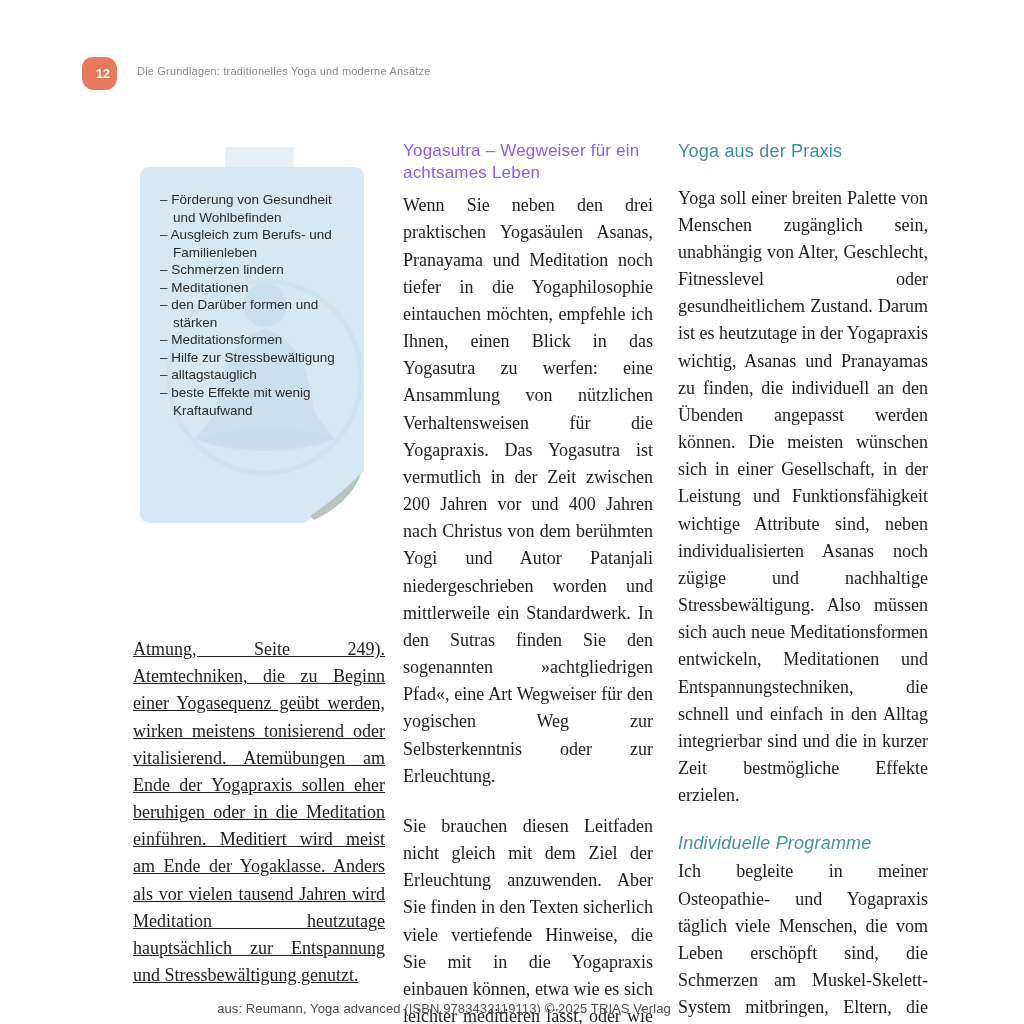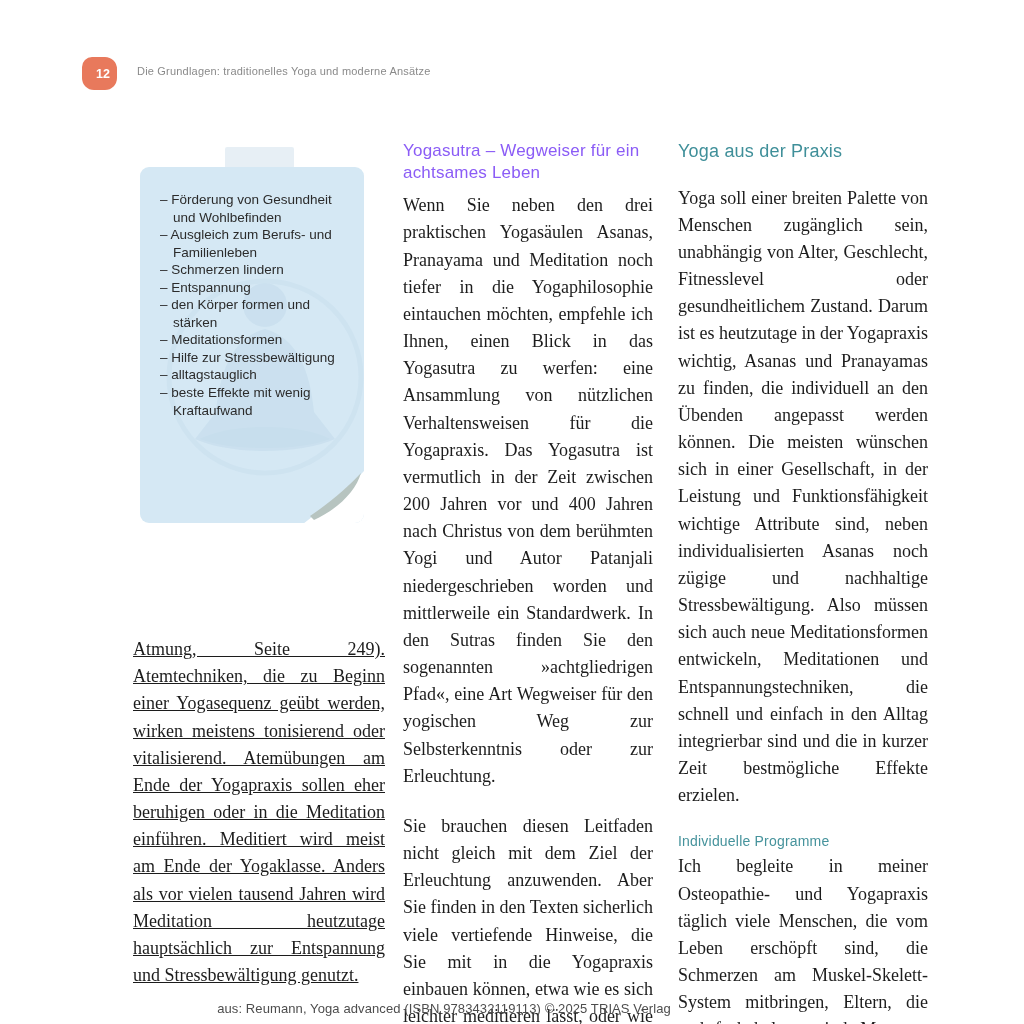--- a/index.html
+++ b/index.html
@@ -57,22 +57,22 @@
 
   .subhead-teal {
     color:#8b5cf6; font-size:17px; line-height:1.3; font-weight:normal;
     margin-bottom:8px; letter-spacing:.2px;
   }
   .bighead-teal {
     color:#3f8f99; font-size:18px; line-height:1.25; font-weight:normal;
     margin-bottom:22px; letter-spacing:.2px;
   }
   .smallhead-teal {
-    color:#46939c; font-size:14px; font-weight:normal;
-    margin-top:24px; margin-bottom:4px; letter-spacing:.2px;
+    color:#46939c; font-size:18px; font-weight:normal;
+    margin-top:24px; margin-bottom:4px; letter-spacing:.2px;font-style:italic;
   }
   .para-gap { margin-top:23px; }
 
   
   .footer {
     position:absolute; left:0; top:1001px; width:888px; text-align:center;
     font-size:13px; color:#4d4d4d; letter-spacing:.1px;
   }
 </style>
 </head>
@@ -90,22 +90,22 @@
     <svg class="infobox-watermark" viewBox="0 0 220 280">
       <circle cx="105" cy="150" r="96" fill="none" stroke="#c9dfee" stroke-width="5"></circle>
       <circle cx="105" cy="78" r="22" fill="#c3dbeb"></circle>
       <path d="M105 102 C75 110 60 140 56 185 L35 212 C70 228 140 228 175 212 L154 185 C150 140 135 110 105 102 Z" fill="#c3dbeb"></path>
       <path d="M40 212 C70 196 140 196 170 212 C140 224 70 224 40 212 Z" fill="#bcd6e8"></path>
     </svg>
     <ul>
       <li>Förderung von Gesundheit und Wohlbefinden</li>
       <li>Ausgleich zum Berufs- und Familienleben</li>
       <li>Schmerzen lindern</li>
-      <li>Entspannung</li>
-      <li>den Körper formen und stärken</li>
+      <li>Meditationen</li>
+      <li>den Darüber formen und stärken</li>
       <li>Meditationsformen</li>
       <li>Hilfe zur Stressbewältigung</li>
       <li>alltagstauglich</li>
       <li>beste Effekte mit wenig Kraftaufwand</li>
     </ul>
     <svg class="fold" viewBox="0 0 62 54">
       <path d="M0 54 L62 54 L62 0 C44 20 20 38 0 54 Z" fill="#ffffff"></path>
       <path d="M7 46 C28 32 46 16 58 3 C53 20 37 38 11 50 Z" fill="#b7c4c0"></path>
     </svg>
   </div>

